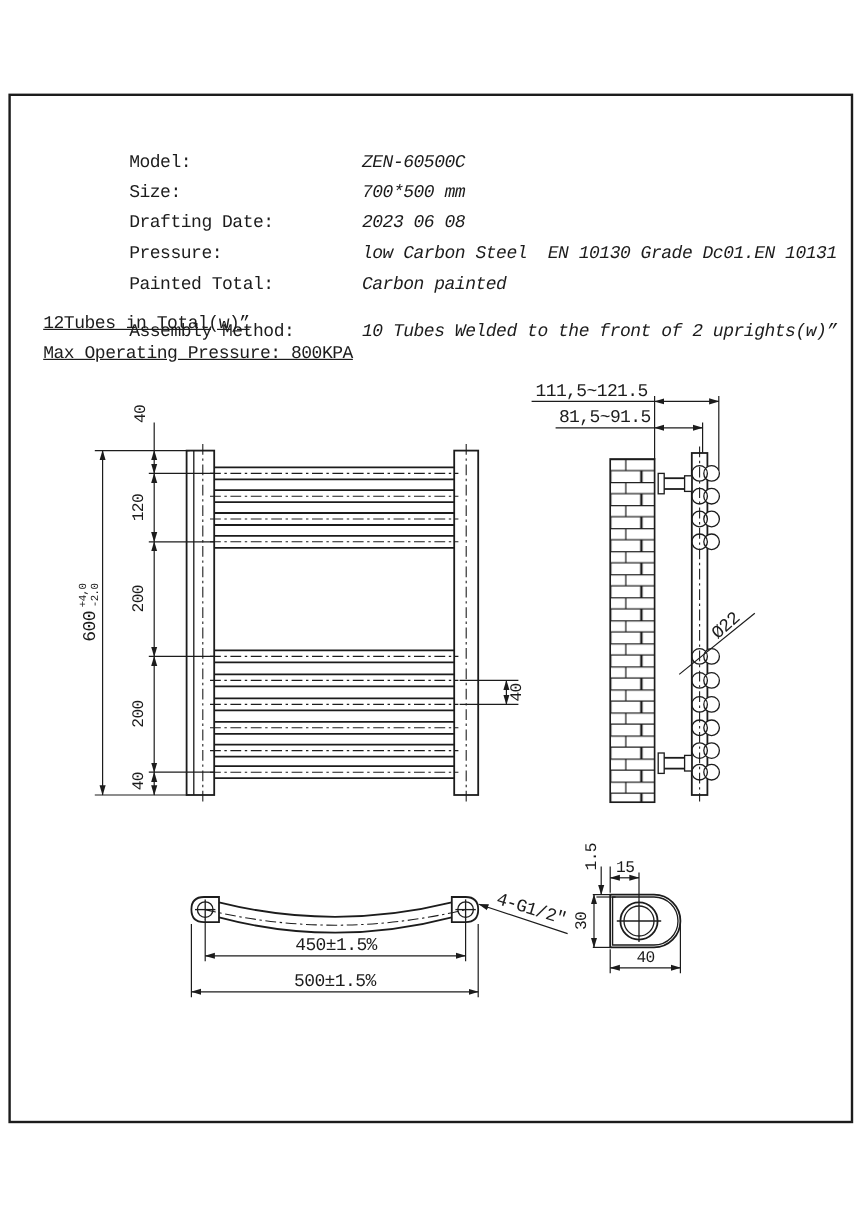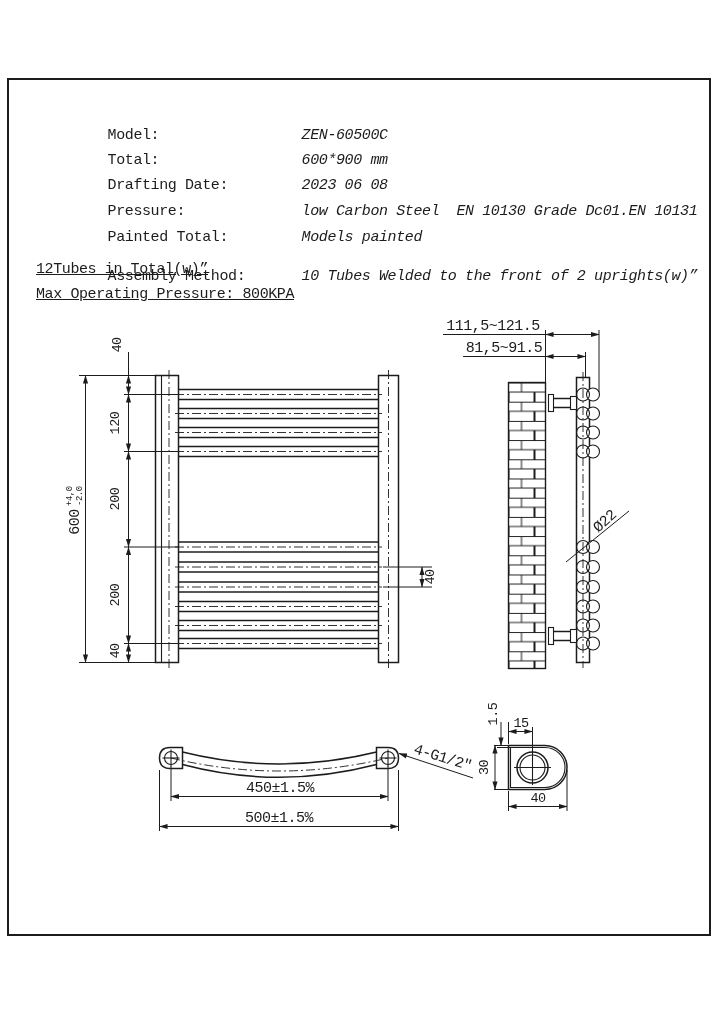--- a/index.html
+++ b/index.html
@@ -25,30 +25,30 @@
 <body>
 
 <div id="page">
   <div id="border-box"></div>
 
   <div>
     <div class="spec-row" style="top:110px">
       <span class="spec-label">Model:</span><span class="spec-value">ZEN-60500C</span>
     </div>
     <div class="spec-row" style="top:135px">
-      <span class="spec-label">Total:</span><span class="spec-value">600*900 mm</span>
+      <span class="spec-label">Size:</span><span class="spec-value">700*500 mm</span>
     </div>
     <div class="spec-row" style="top:160px">
       <span class="spec-label">Drafting Date:</span><span class="spec-value">2023 06 08</span>
     </div>
     <div class="spec-row" style="top:186px">
       <span class="spec-label">Pressure:</span><span class="spec-value">low Carbon Steel  EN 10130 Grade Dc01.EN 10131</span>
     </div>
     <div class="spec-row" style="top:212px">
-      <span class="spec-label">Painted Total:</span><span class="spec-value">Models painted</span>
+      <span class="spec-label">Painted Total:</span><span class="spec-value">Carbon painted</span>
     </div>
     <div class="spec-row" style="top:251px">
       <span class="spec-label">Assembly Method:</span><span class="spec-value">10 Tubes Welded to the front of 2 uprights(w)”</span>
     </div>
     <div class="spec-full" style="top:261px">12Tubes in Total(w)”</div>
     <div class="spec-full" style="top:286px">Max Operating Pressure: 800KPA</div>
   </div>
 
   <svg width="720" height="1018" viewBox="0 0 720 1018">
     <defs>

